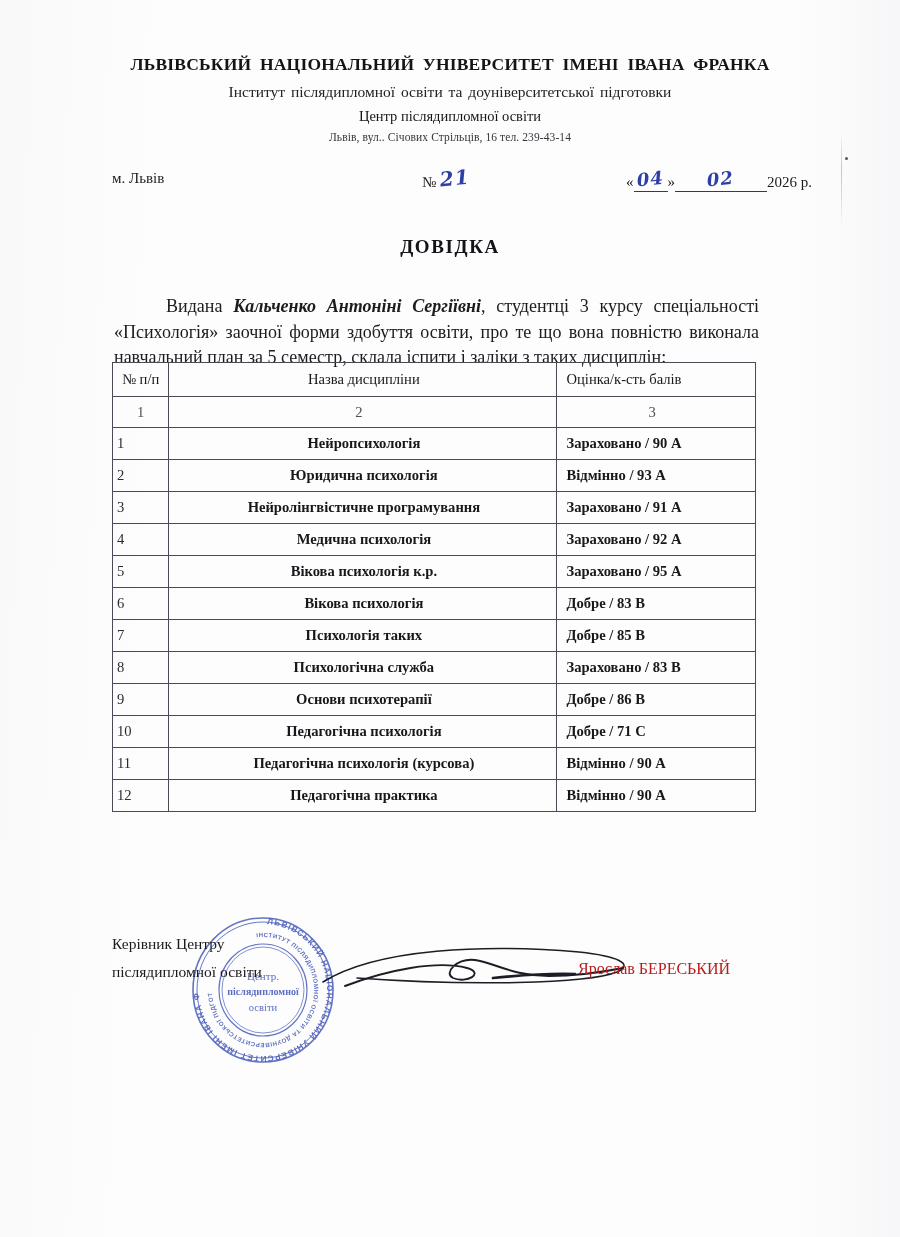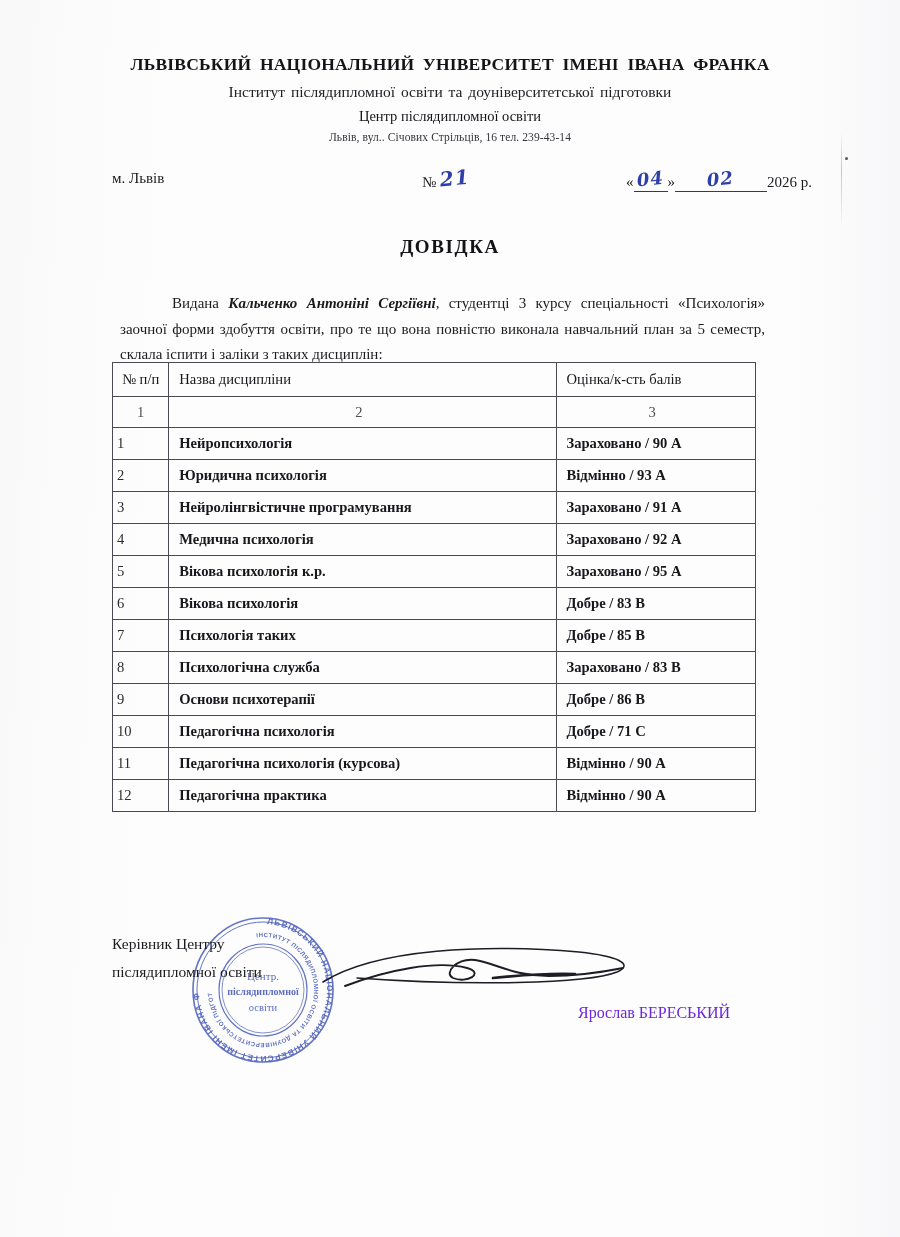--- a/index.html
+++ b/index.html
@@ -75,22 +75,22 @@
   .u-mon{width:92px;}
 
   
   .doc-title{
     position:absolute;left:0;right:0;top:236px;text-align:center;
     font-size:19px;font-weight:bold;letter-spacing:1.6px;color:#131318;
   }
 
   
   .body-txt{
-    position:absolute;left:120px;width:645px;top:276px;
-    font-size:15px;line-height:25.5px;
+    position:absolute;left:114px;width:645px;top:276px;
+    font-size:18px;line-height:25.5px;
     text-align:justify;text-justify:inter-word;
     color:#1b1b20;
   }
   .body-txt .lead{display:inline-block;width:52px;}
   .nm{font-weight:bold;font-style:italic;}
 
   
   .tbl{
     position:absolute;left:112px;top:362px;width:644px;
     border-collapse:collapse;
@@ -98,36 +98,36 @@
     color:#17171c;
   }
   .tbl td,.tbl th{
     border:1px solid #4a4a55;
     padding:0 8px;
     height:31px;
     vertical-align:middle;
     font-weight:normal;
   }
   .tbl .c-num{width:43px;text-align:left;padding-left:4px;}
-  .tbl .c-name{width:405px;text-align:left;padding-left:10px;}
+  .tbl .c-name{width:405px;text-align:center;padding-left:10px;}
   .tbl .c-mark{width:196px;text-align:left;padding-left:9px;}
   .tbl thead td{text-align:center;padding-left:0;height:33px;}
   .tbl thead td.c-num{text-align:center;padding-left:8px;}
   .tbl .numrow td{text-align:center;padding-left:0;color:#4e4e58;height:30px;}
   .tbl tbody td.c-name{font-weight:bold;}
   .tbl tbody td.c-mark{font-weight:bold;}
   .tbl tbody td.c-num{color:#2a2a33;}
 
   
   .sig{position:absolute;left:112px;top:930px;width:680px;height:90px;}
   .sig .role{
     position:absolute;left:0;top:0;font-size:15.5px;line-height:28px;color:#1b1b20;
   }
   .sig .who{
-    position:absolute;left:466px;top:30px;font-size:16px;color:#6d28d9;white-space:nowrap;margin-top:44px;
+    position:absolute;left:466px;top:30px;font-size:16px;color:#b91c1c;white-space:nowrap;
   }
   .sig-stroke{
     position:absolute;left:205px;top:12px;width:330px;height:56px;
     pointer-events:none;
   }
 
   
   .stamp{
     position:absolute;left:185px;top:912px;width:156px;height:152px;
     pointer-events:none;opacity:.92;

